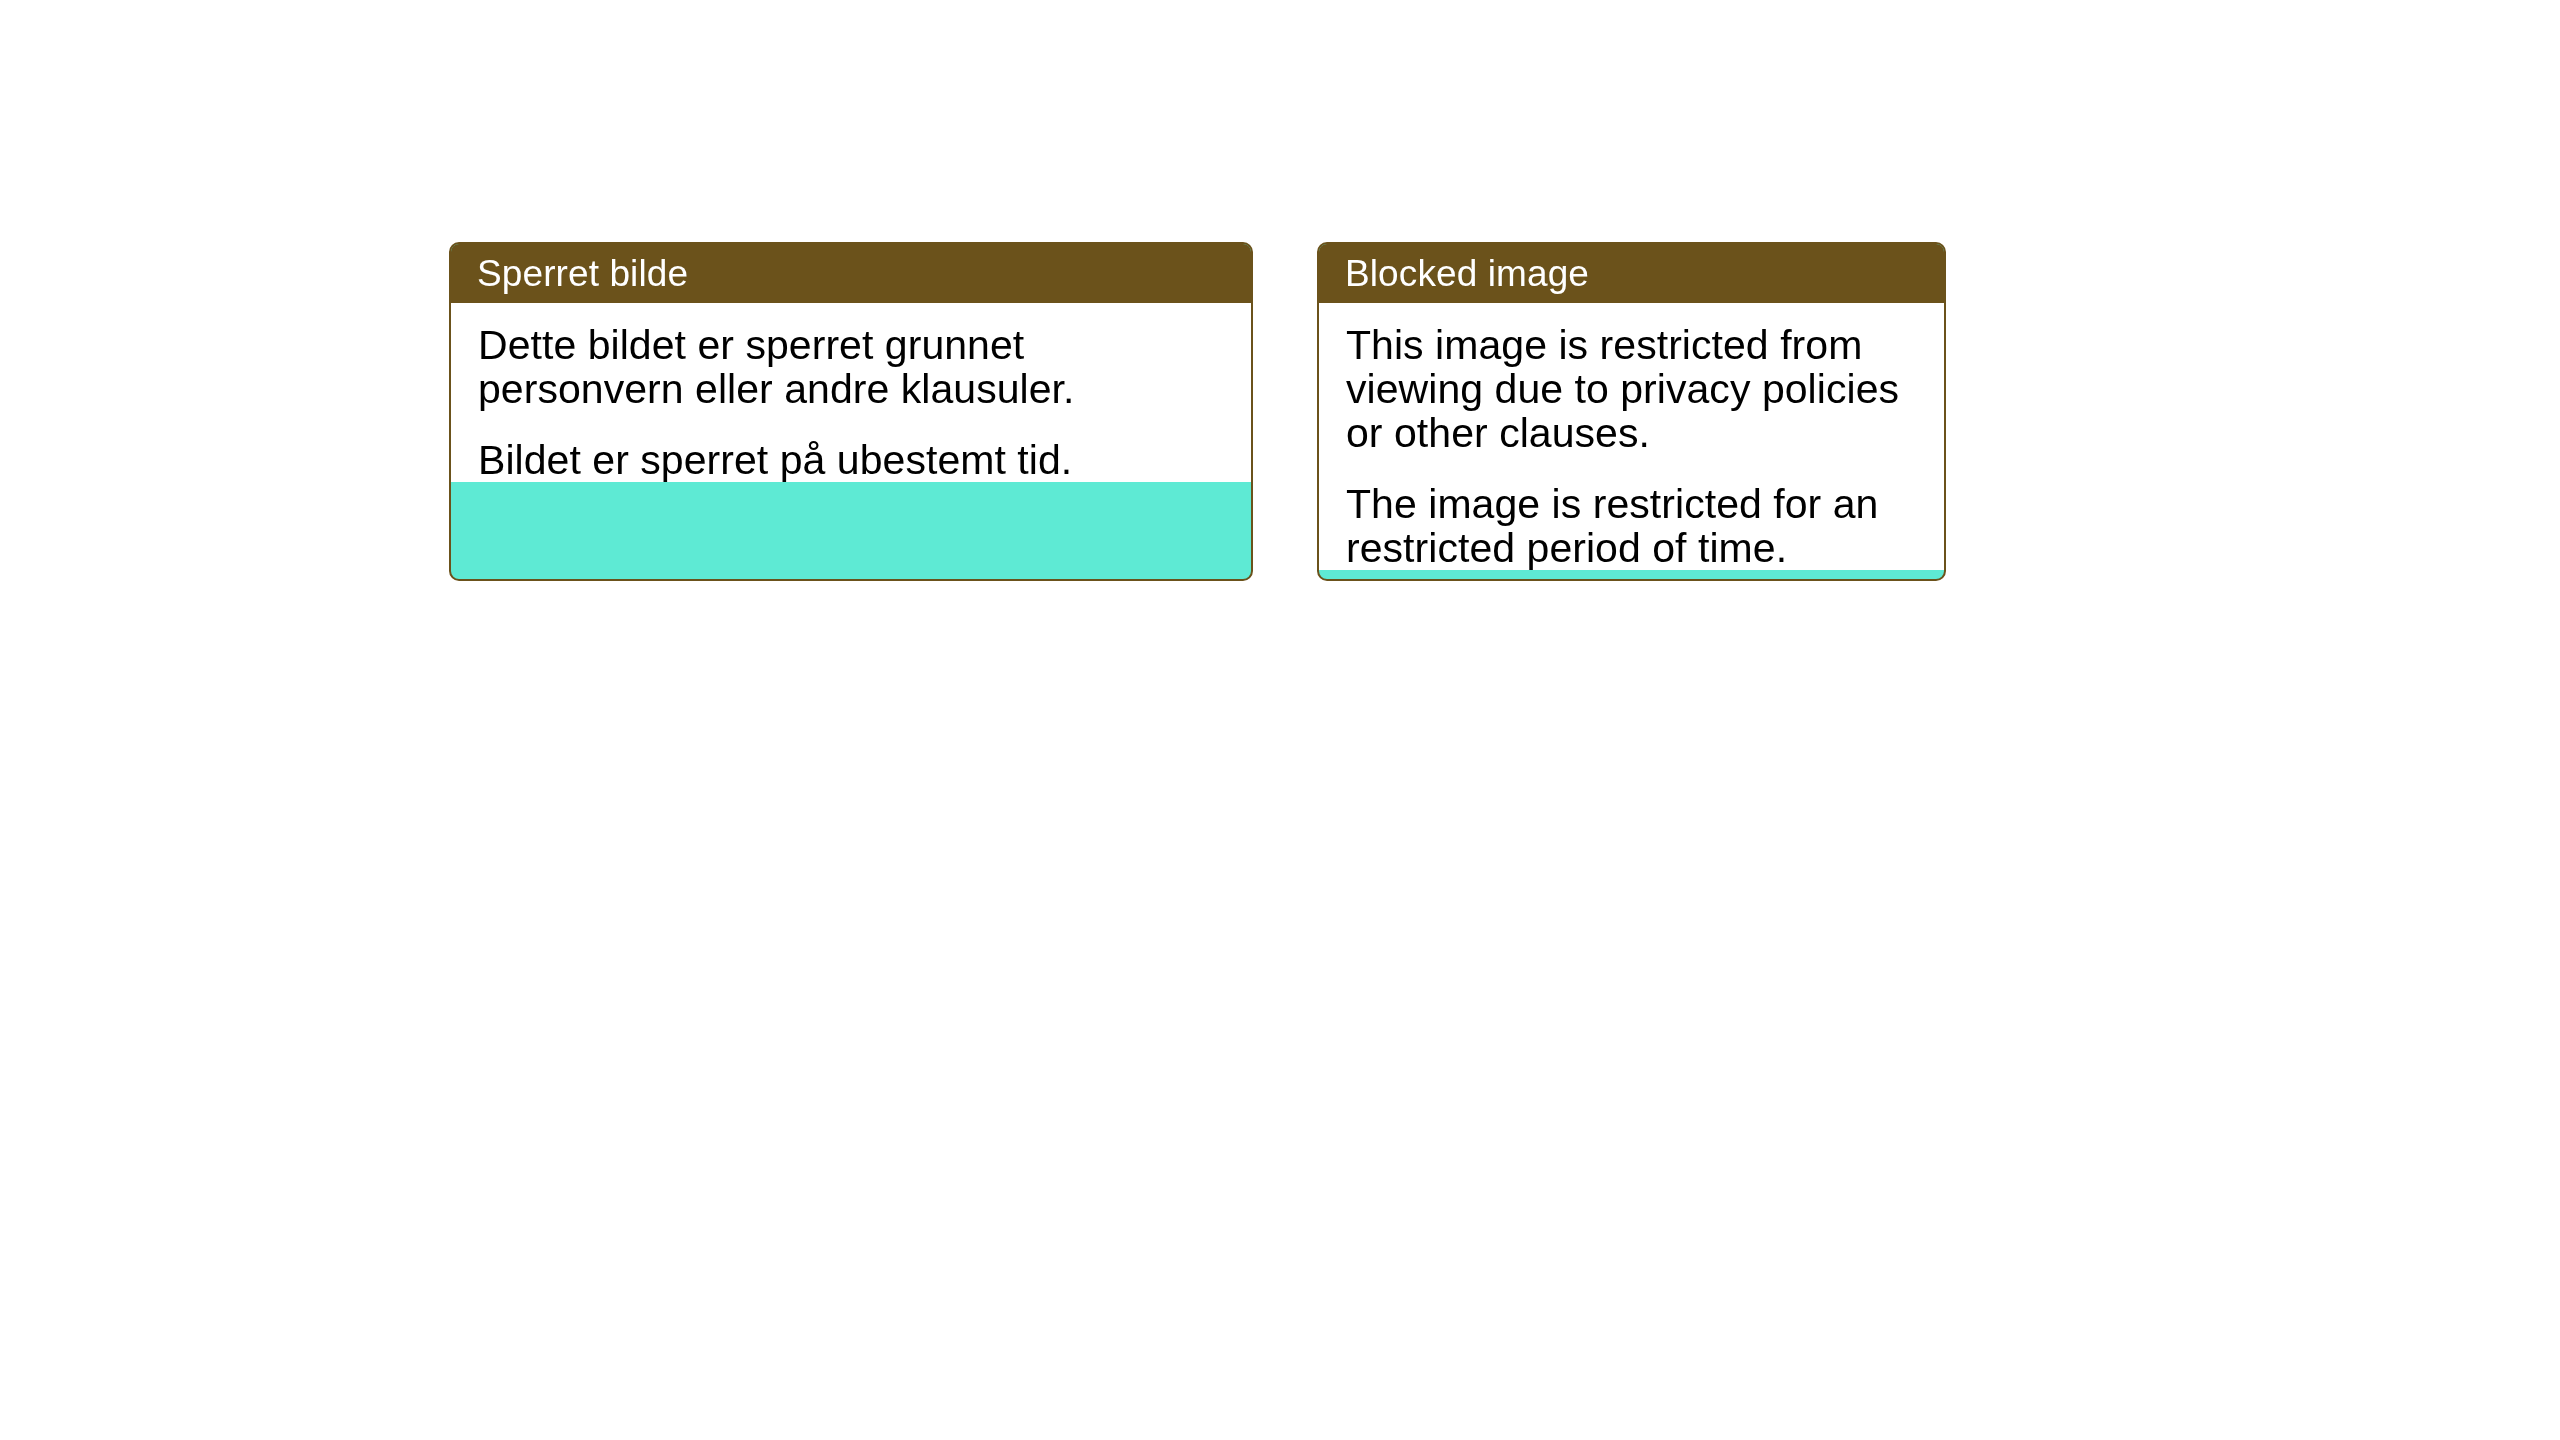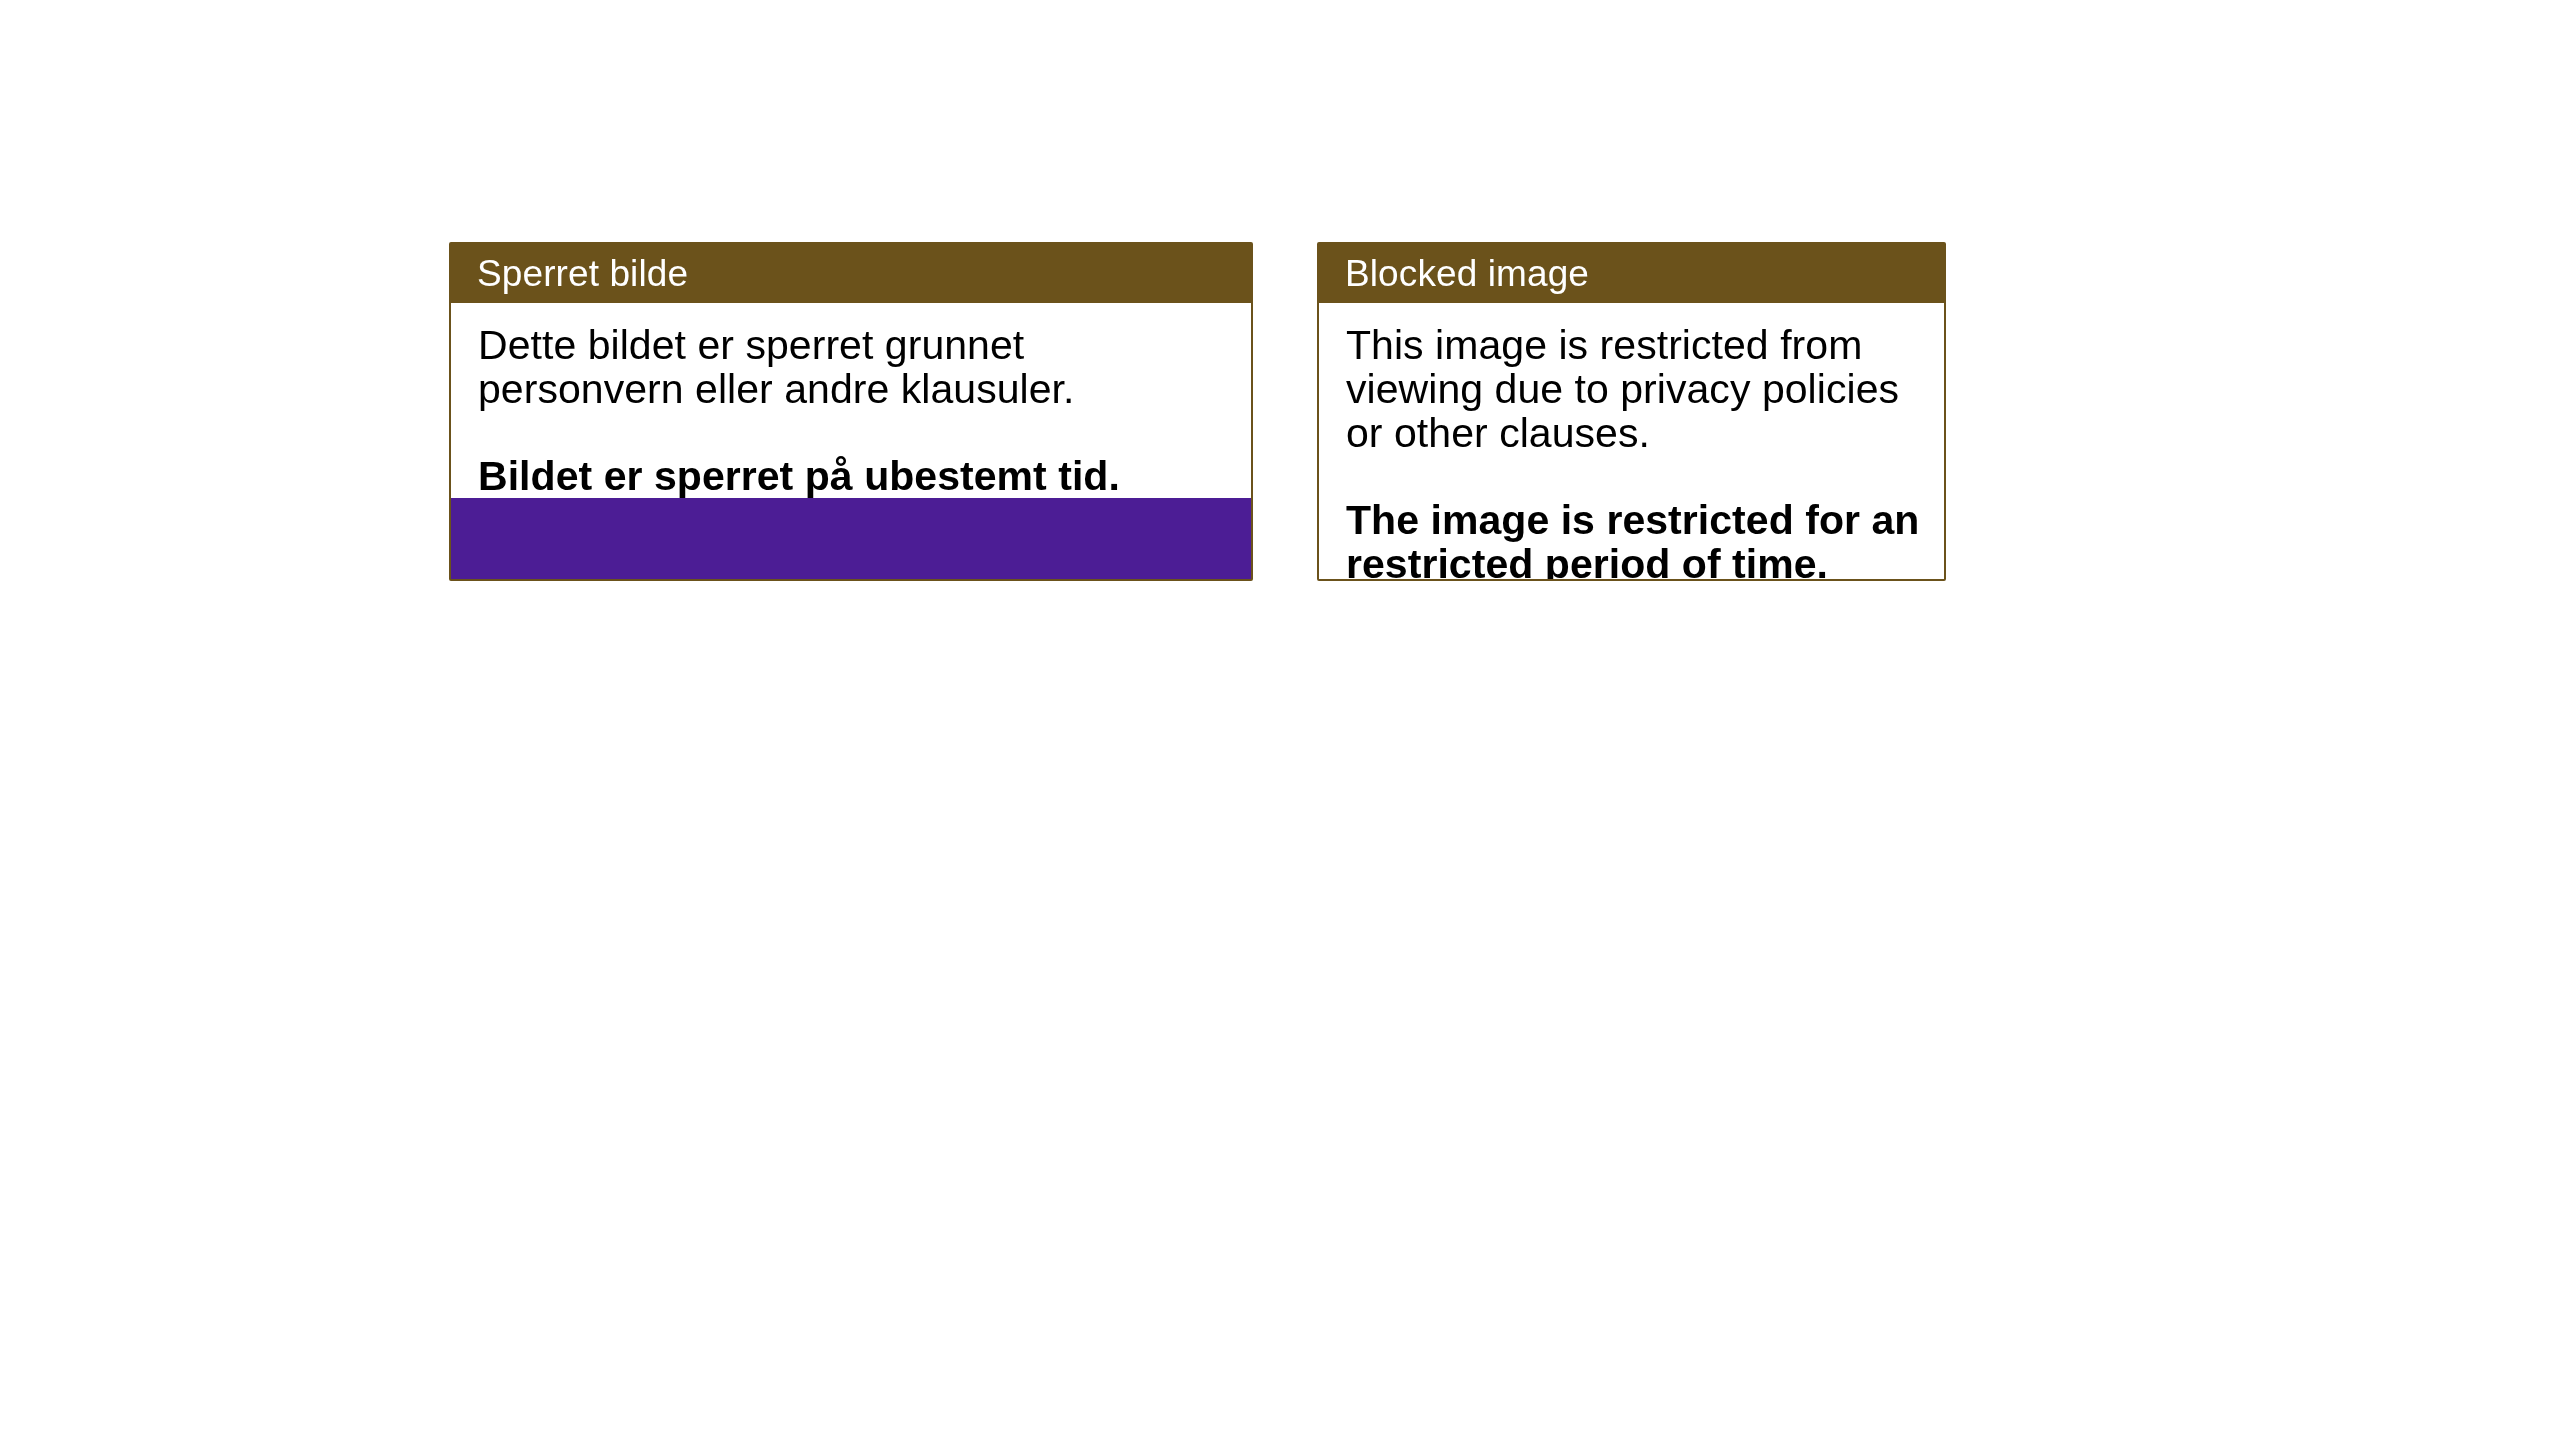--- a/index.html
+++ b/index.html
@@ -19,23 +19,23 @@
 
   .canvas {
     position: absolute;
     inset: 0;
     background: #ffffff;
   }
 
   .notice-card {
     position: absolute;
     box-sizing: border-box;
-    background: #4c1d95;
+    background: #5eead4;
     border: 2px solid #6b521b;
-    border-radius: 2px;
+    border-radius: 10px;
     overflow: hidden;
   }
 
   
   .card-no {
     left: 449px;
     top: 242px;
     width: 804px;
     height: 339px;
   }
@@ -75,22 +75,21 @@
   .card-body p {
     margin: 0;
     color: #000000;
     font-size: 41px;
     line-height: 44px;
     font-weight: 400;
     letter-spacing: 0.05px;
   }
 
   .card-body p.spaced {
-    margin-top: 43px;
-    font-weight: bold;
+    margin-top: 27px;
   }
 </style>
 </head>
 <body>
 
 <div class="canvas">
 
   <section class="notice-card card-no">
     <header class="card-header">
       <h1 class="card-title">Sperret bilde</h1>

